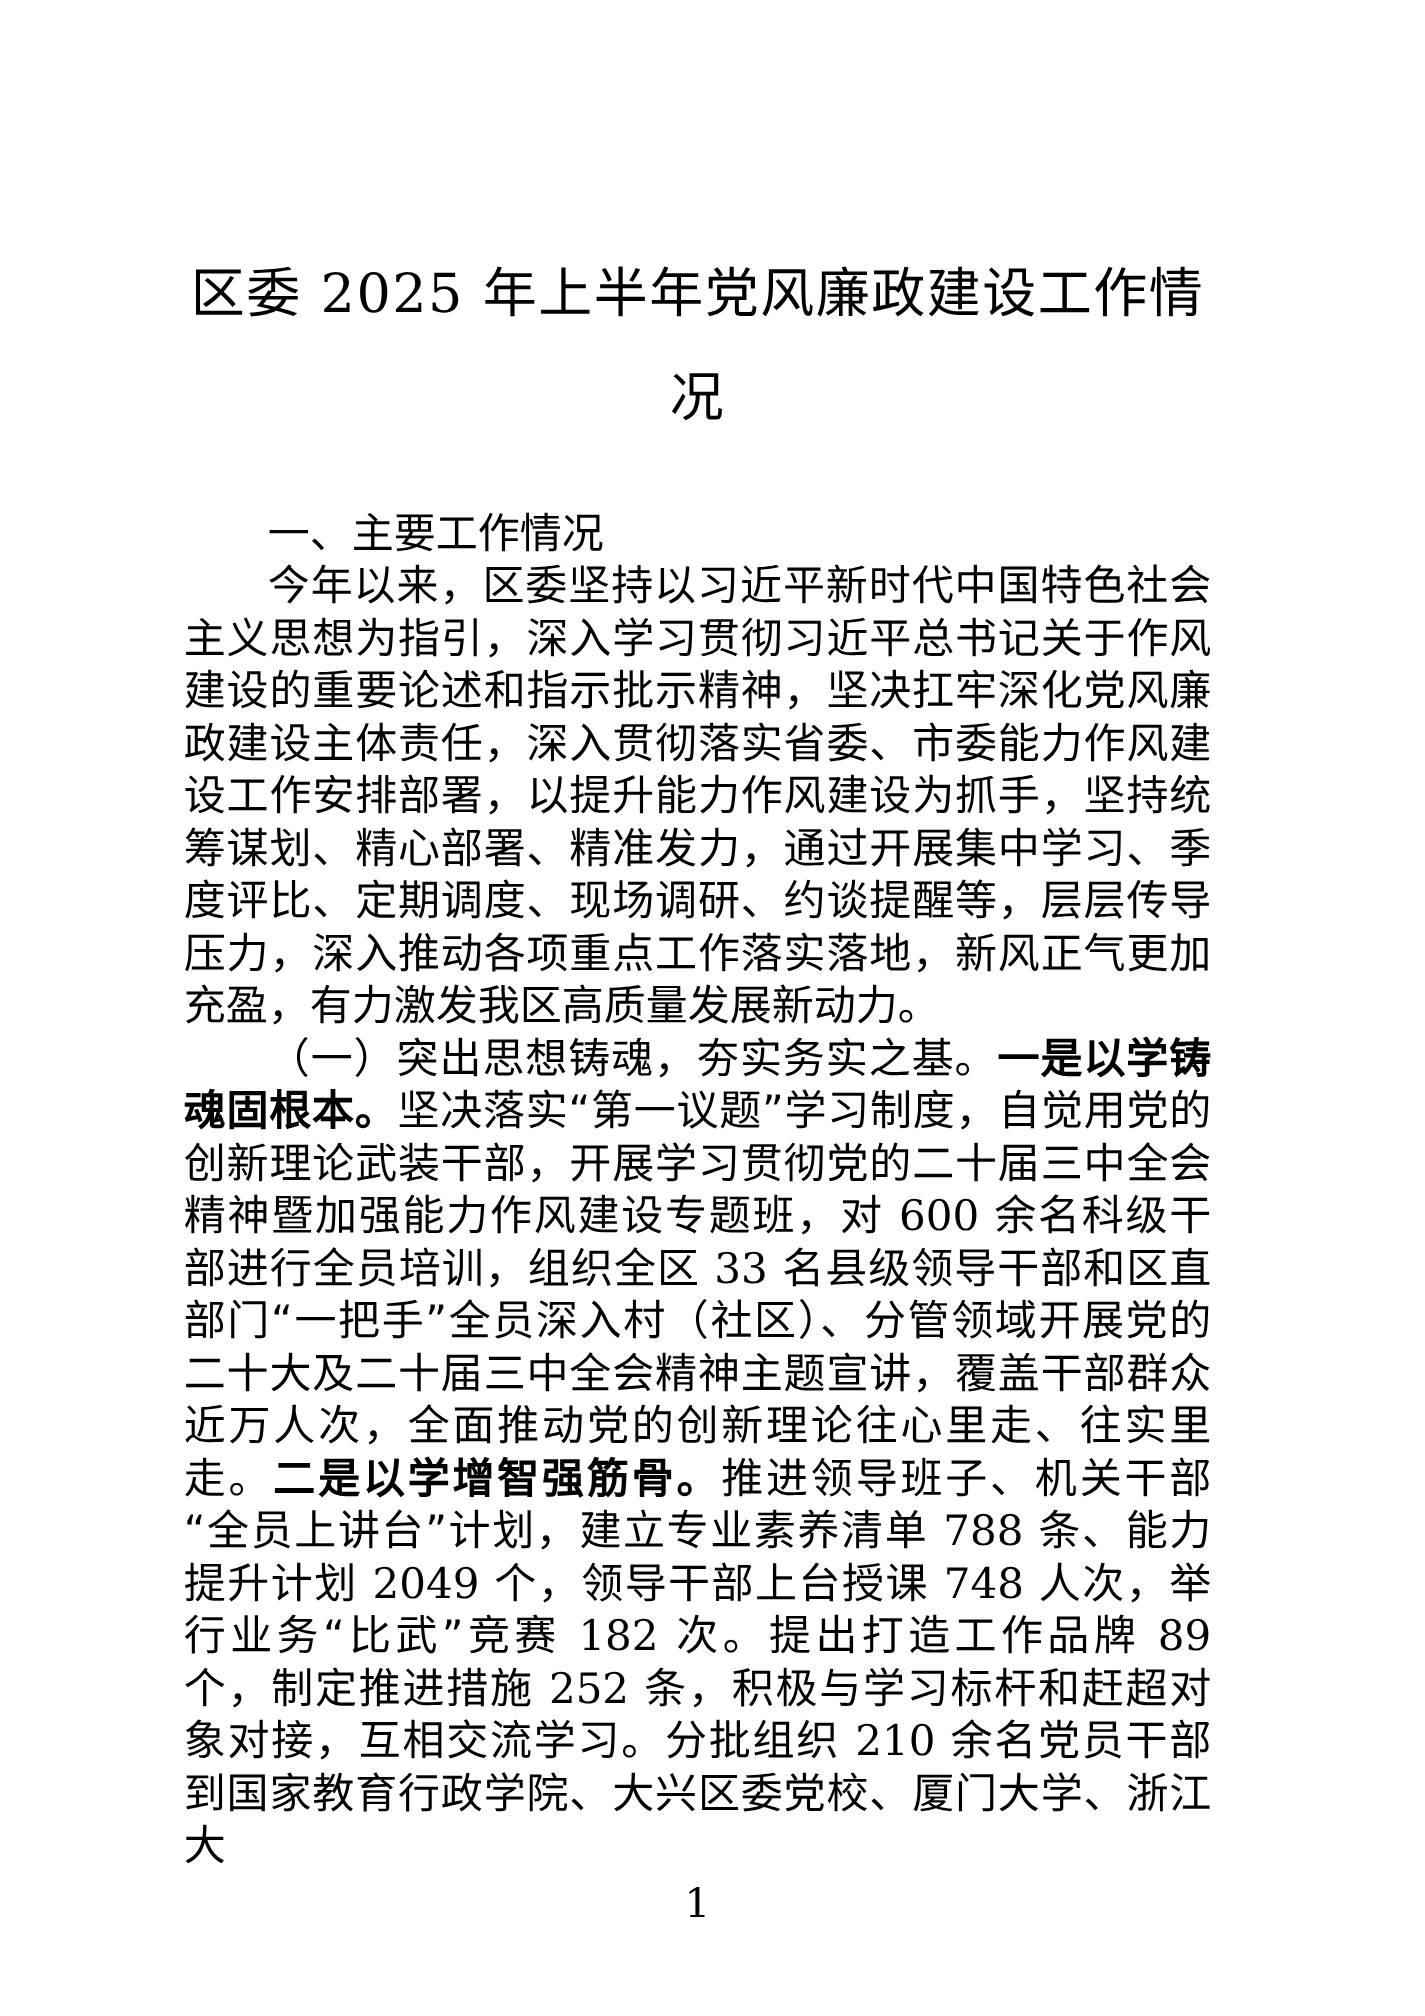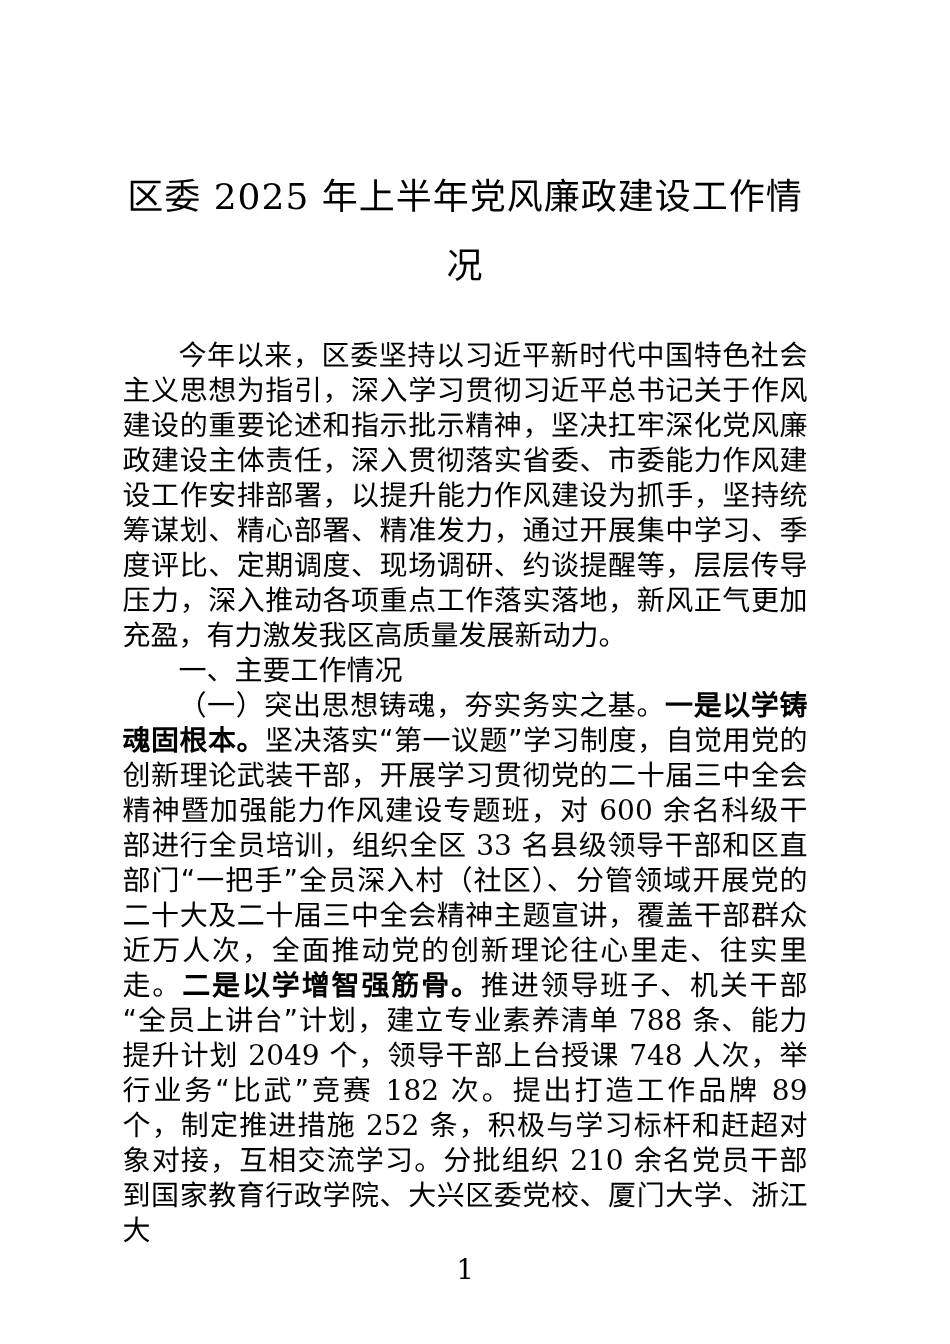--- a/index.html
+++ b/index.html
@@ -55,18 +55,18 @@
   }
 </style>
 </head>
 <body>
 
 <div class="page">
   <div class="doc-title">
       <div class="title-line"><span class="run">区委 </span><span class="run run-num">2025</span><span class="run"> 年上半年党风廉政建设工作情况</span></div>
     </div>
   <div class="doc-body">
+      <p class="indent"><span class="run">一、主要工作情况</span></p>
       <p class="indent"><span class="run">今年以来，区委坚持以习近平新时代中国特色社会主义思想为指引，深入学习贯彻习近平总书记关于作风建设的重要论述和指示批示精神，坚决扛牢深化党风廉政建设主体责任，深入贯彻落实省委、市委能力作风建设工作安排部署，以提升能力作风建设为抓手，坚持统筹谋划、精心部署、精准发力，通过开展集中学习、季度评比、定期调度、现场调研、约谈提醒等，层层传导压力，深入推动各项重点工作落实落地，新风正气更加充盈，有力激发我区高质量发展新动力。</span></p>
-      <p class="indent"><span class="run">一、主要工作情况</span></p>
       <p class="indent"><span class="run">（一）突出思想铸魂，夯实务实之基。</span><span class="run run-bold">一是以学铸魂固根本。</span><span class="run">坚决落实“第一议题”学习制度，自觉用党的创新理论武装干部，开展学习贯彻党的二十届三中全会精神暨加强能力作风建设专题班，对 </span><span class="run run-num">600</span><span class="run"> 余名科级干部进行全员培训，组织全区 </span><span class="run run-num">33</span><span class="run"> 名县级领导干部和区直部门“一把手”全员深入村（社区）、分管领域开展党的二十大及二十届三中全会精神主题宣讲，覆盖干部群众近万人次，全面推动党的创新理论往心里走、往实里走。</span><span class="run run-bold">二是以学增智强筋骨。</span><span class="run">推进领导班子、机关干部“全员上讲台”计划，建立专业素养清单 </span><span class="run run-num">788</span><span class="run"> 条、能力提升计划 </span><span class="run run-num">2049</span><span class="run"> 个，领导干部上台授课 </span><span class="run run-num">748</span><span class="run"> 人次，举行业务“比武”竞赛 </span><span class="run run-num">182</span><span class="run"> 次。提出打造工作品牌 </span><span class="run run-num">89</span><span class="run"> 个，制定推进措施 </span><span class="run run-num">252</span><span class="run"> 条，积极与学习标杆和赶超对象对接，互相交流学习。分批组织 </span><span class="run run-num">210</span><span class="run"> 余名党员干部到国家教育行政学院、大兴区委党校、厦门大学、浙江大</span></p>
     </div>
   <div class="page-number">1</div>
 </div>
 
 </body></html>

